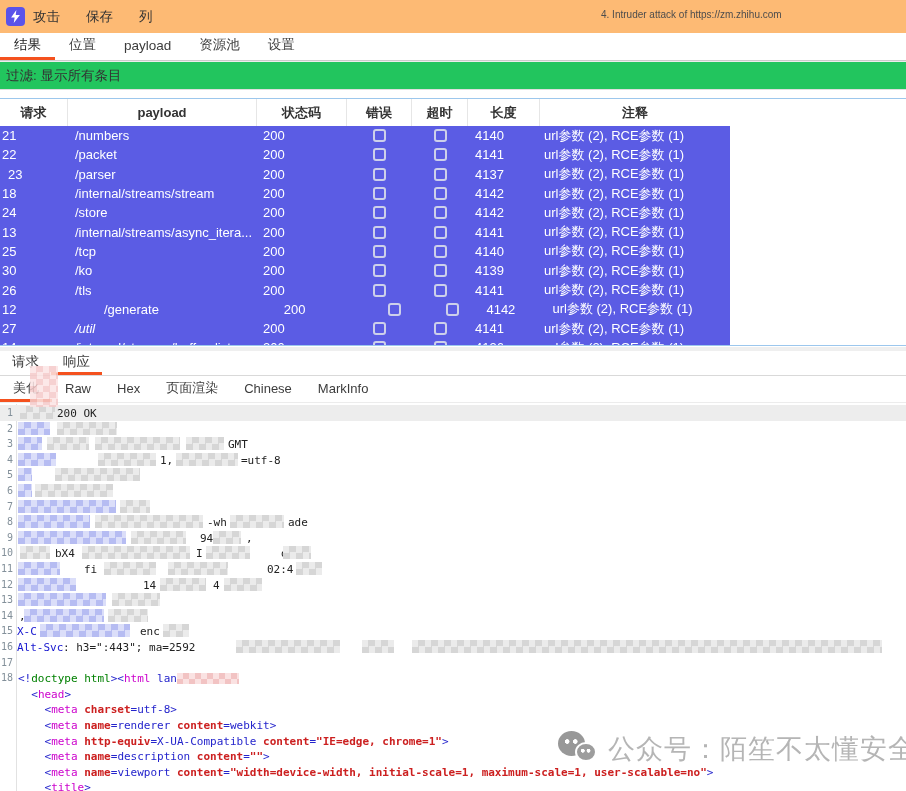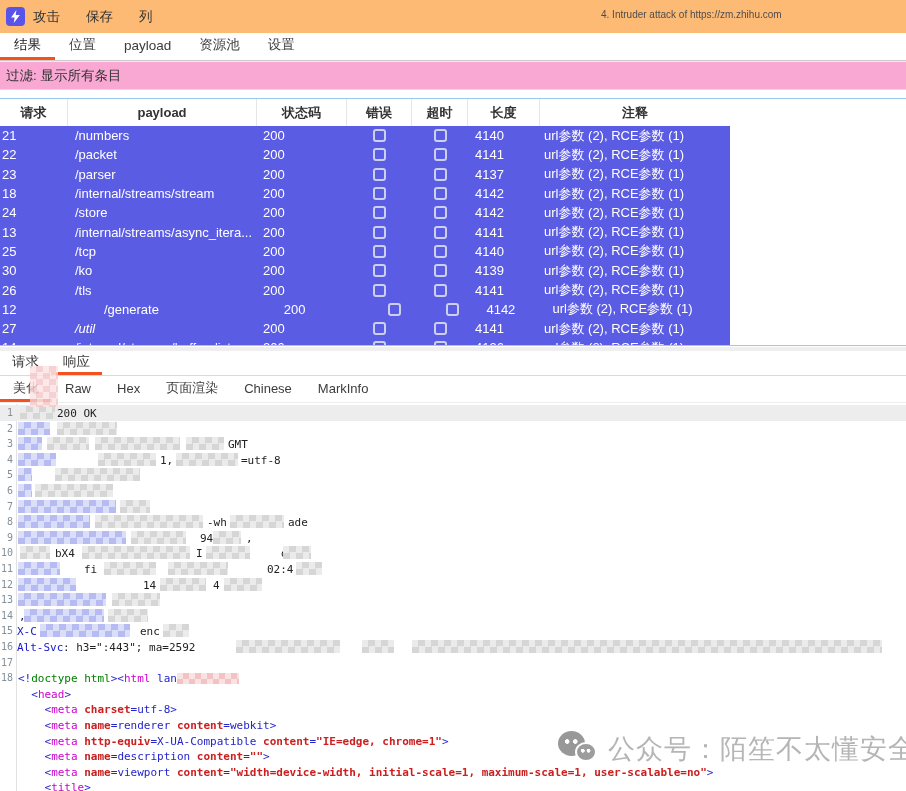--- a/index.html
+++ b/index.html
@@ -17,21 +17,21 @@
   .menus { position:absolute; left:33px; top:0; height:33px; display:flex; align-items:center; gap:26px; }
   .menu-item { font-size:13.5px; color:#333; cursor:default; }
   .win-title { position:absolute; left:601px; top:9px; font-size:10px; color:#4d4d4d; white-space:nowrap; }
   
   .tabbar { position:absolute; left:0; top:33px; width:906px; height:28px;
     border-bottom:1px solid #cbcbcb; display:flex; align-items:stretch; }
   .mtab { padding:0 14px; display:flex; align-items:center; font-size:13.5px; color:#3c3c3c;
     border-bottom:3px solid transparent; }
   .mtab.active { border-bottom-color:#f4511e; color:#222; }
   
-  .filterbar { position:absolute; left:0; top:61px; width:906px; height:29px; background:#f9a8d4;
+  .filterbar { position:absolute; left:0; top:61px; width:906px; height:29px; background:#22c55e;
     border-top:1px solid #ececec; border-bottom:1px solid #dedede; display:flex; align-items:center; }
   .filtertext { padding-left:6px; font-size:13.5px; color:#333; }
   
   .tblwrap { position:absolute; left:0; top:98px; width:906px; height:248px; overflow:hidden;
     border-top:1px solid #9cc7ed; border-bottom:1px solid #9cc7ed; background:#fff; }
   .thead { display:flex; height:27px; background:#fff; }
   .hc { display:flex; align-items:center; justify-content:center; font-size:13px; font-weight:600;
     color:#333; border-right:1px solid #e6e6e6; height:100%; }
   .hc:last-child { border-right:none; }
   .tbody { position:relative; }
@@ -146,21 +146,21 @@
           <div class="tc" style="width: 65px; justify-content: center;">
             <span class="cb"></span>
           </div>
           <div class="tc" style="width: 56px; justify-content: center;">
             <span class="cb"></span>
           </div>
           <div class="tc" style="width: 72px; padding-left: 7px;">4141</div>
           <div class="tc" style="width: 190px; padding-left: 4px;">url参数 (2), RCE参数 (1)</div>
         </div>
         <div class="trow">
-          <div class="tc" style="width: 68px; padding-left: 2px;">23</div>
+          <div class="tc" style="width: 68px; padding-left: 8px;">23</div>
           <div class="tc" style="width: 189px; padding-left: 7px;">/parser</div>
           <div class="tc" style="width: 90px; padding-left: 6px;">200</div>
           <div class="tc" style="width: 65px; justify-content: center;">
             <span class="cb"></span>
           </div>
           <div class="tc" style="width: 56px; justify-content: center;">
             <span class="cb"></span>
           </div>
           <div class="tc" style="width: 72px; padding-left: 7px;">4137</div>
           <div class="tc" style="width: 190px; padding-left: 4px;">url参数 (2), RCE参数 (1)</div>

